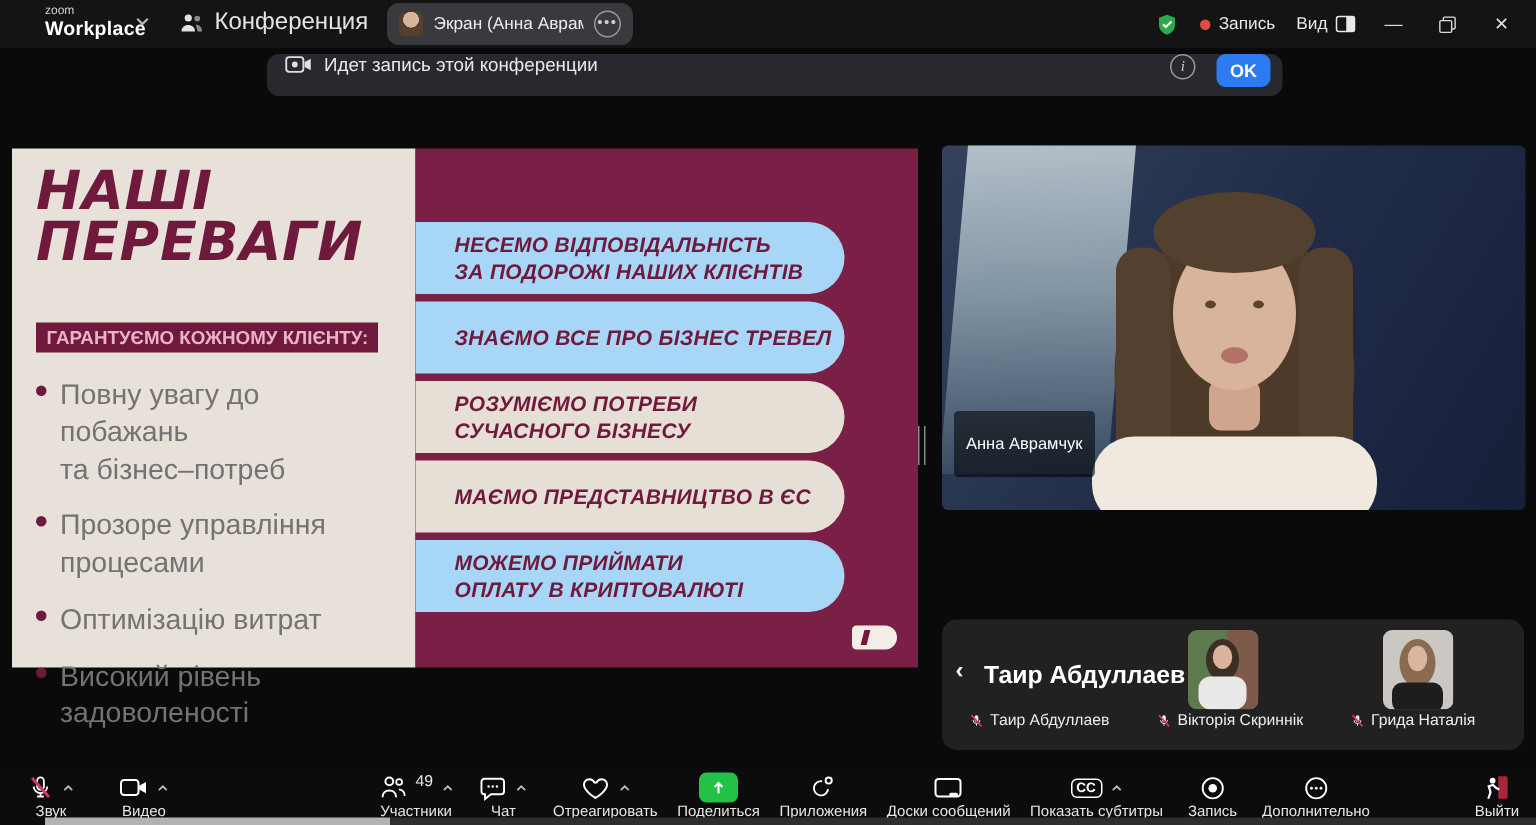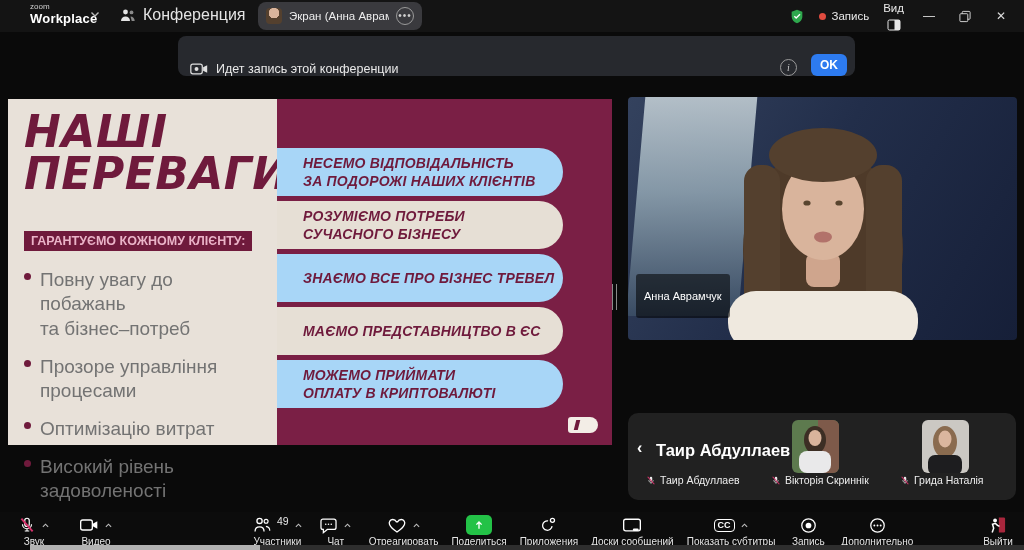--- a/index.html
+++ b/index.html
@@ -14,33 +14,33 @@
   .brand .b-bottom { display:block; font-size:13px; font-weight:bold; letter-spacing:.2px; }
   .brand-chev { position:absolute; left:90px; top:11px; }
   .meeting-tab { position:absolute; left:120px; top:6px; display:flex; align-items:center; gap:7px; color:#e3e3e3; font-size:16px; }
   .screen-tab { position:absolute; left:258px; top:2px; width:164px; height:28px; background:#3a3a3e; border-radius:8px; display:flex; align-items:center; padding:0 8px; gap:7px; }
   .screen-tab .tab-avatar { width:16px; height:16px; border-radius:4px; background:radial-gradient(circle at 50% 32%,#d9b49c 0 38%,#54402e 40% 100%); flex:0 0 auto; }
   .screen-tab .tab-text { color:#ededed; font-size:11.5px; white-space:nowrap; overflow:hidden; flex:1; }
   .tab-more { width:18px; height:18px; border:1px solid #9a9a9a; border-radius:50%; color:#cfcfcf; font-size:10px; line-height:15px; text-align:center; letter-spacing:1px; flex:0 0 auto; }
   .tb-right { position:absolute; right:0; top:0; height:32px; display:flex; align-items:center; gap:14px; padding-right:12px; }
   .rec-badge { display:flex; align-items:center; gap:5px; color:#e8e8e8; font-size:11.5px; }
   .rec-dot { width:7px; height:7px; border-radius:50%; background:#e04b3f; }
-  .view-btn { display:flex; align-items:center; gap:5px; color:#e8e8e8; font-size:11.5px;flex-direction:column; }
+  .view-btn { display:flex; align-items:center; gap:5px; color:#e8e8e8; font-size:11.5px; }
   .win-ctl { color:#dcdcdc; font-size:12px; width:22px; text-align:center; }
 
   
-  .notif { position:absolute; left:178px; top:36px; width:677px; height:40px; background:#27292e; border-radius:8px; display:flex; align-items:flex-end; padding:0 8px 0 12px; gap:8px; }
+  .notif { position:absolute; left:178px; top:36px; width:677px; height:28px; background:#27292e; border-radius:8px; display:flex; align-items:flex-start; padding:0 8px 0 12px; gap:8px; }
   .notif-msg { color:#e9e9e9; font-size:12.5px; flex:1; }
   .info-circ { width:17px; height:17px; border:1px solid #9a9a9a; border-radius:50%; color:#c9c9c9; font-size:10px; line-height:15px; text-align:center; font-style:italic; font-family:"Liberation Serif",serif; }
   .ok-btn { width:36px; height:22px; background:#2d7bf0; border:none; border-radius:6px; color:#fff; font-size:12px; font-weight:bold; margin-left:6px; }
 
   
   .slide { position:absolute; left:8px; top:99px; width:604px; height:346px; display:flex; }
   .slide-left { width:269px; height:100%; background:#e8e1d9; padding:12px 16px 0 16px; }
-  .slide-title { font-family:"DejaVu Sans",sans-serif; font-weight:bold; font-style:italic; font-size:44px; line-height:.95; letter-spacing:.5px; color:#6f1a3c; white-space:pre-line; }
+  .slide-title { font-family:"DejaVu Sans",sans-serif; font-weight:bold; font-style:italic; font-size:36px; line-height:.95; letter-spacing:.5px; color:#6f1a3c; white-space:pre-line; }
   .guarantee { display:inline-block; margin-top:36px; background:#6f1a3c; color:#eab3c8; font-size:12.5px; font-weight:bold; padding:3px 7px; white-space:nowrap; }
   .bullets { margin-top:17px; }
   .bullet { display:flex; gap:9px; margin-bottom:13px; }
   .bullet .dot { width:7px; height:7px; border-radius:50%; background:#6f1a3c; margin-top:5px; flex:0 0 auto; }
   .bullet .btxt { color:#737373; font-size:19px; line-height:1.3; white-space:pre-line; }
   .slide-right { position:relative; width:335px; height:100%; background:#7a1f45; }
   .pills { display:flex; flex-direction:column; gap:5px; padding-top:49px; }
   .pill { width:286px; height:48px; display:flex; align-items:center; border-radius:0 26px 26px 0; }
   .pill-blue { background:#a8d6f7; }
   .pill-beige { background:#e6dfd5; }
@@ -169,26 +169,26 @@
             <span class="btxt">Високий рівень задоволеності</span>
           </div>
       </div>
     </div>
     <div class="slide-right">
       <div class="pills">
         <div class="pill pill-blue">
             <span class="ptxt">НЕСЕМО ВІДПОВІДАЛЬНІСТЬ
 ЗА ПОДОРОЖІ НАШИХ КЛІЄНТІВ</span>
           </div>
+        <div class="pill pill-blue">
+            <span class="ptxt">ЗНАЄМО ВСЕ ПРО БІЗНЕС ТРЕВЕЛ</span>
+          </div>
         <div class="pill pill-beige">
             <span class="ptxt">РОЗУМІЄМО ПОТРЕБИ
 СУЧАСНОГО БІЗНЕСУ</span>
-          </div>
-        <div class="pill pill-blue">
-            <span class="ptxt">ЗНАЄМО ВСЕ ПРО БІЗНЕС ТРЕВЕЛ</span>
           </div>
         <div class="pill pill-beige">
             <span class="ptxt">МАЄМО ПРЕДСТАВНИЦТВО В ЄС</span>
           </div>
         <div class="pill pill-blue">
             <span class="ptxt">МОЖЕМО ПРИЙМАТИ
 ОПЛАТУ В КРИПТОВАЛЮТІ</span>
           </div>
       </div>
       <div class="slide-logo"></div>

